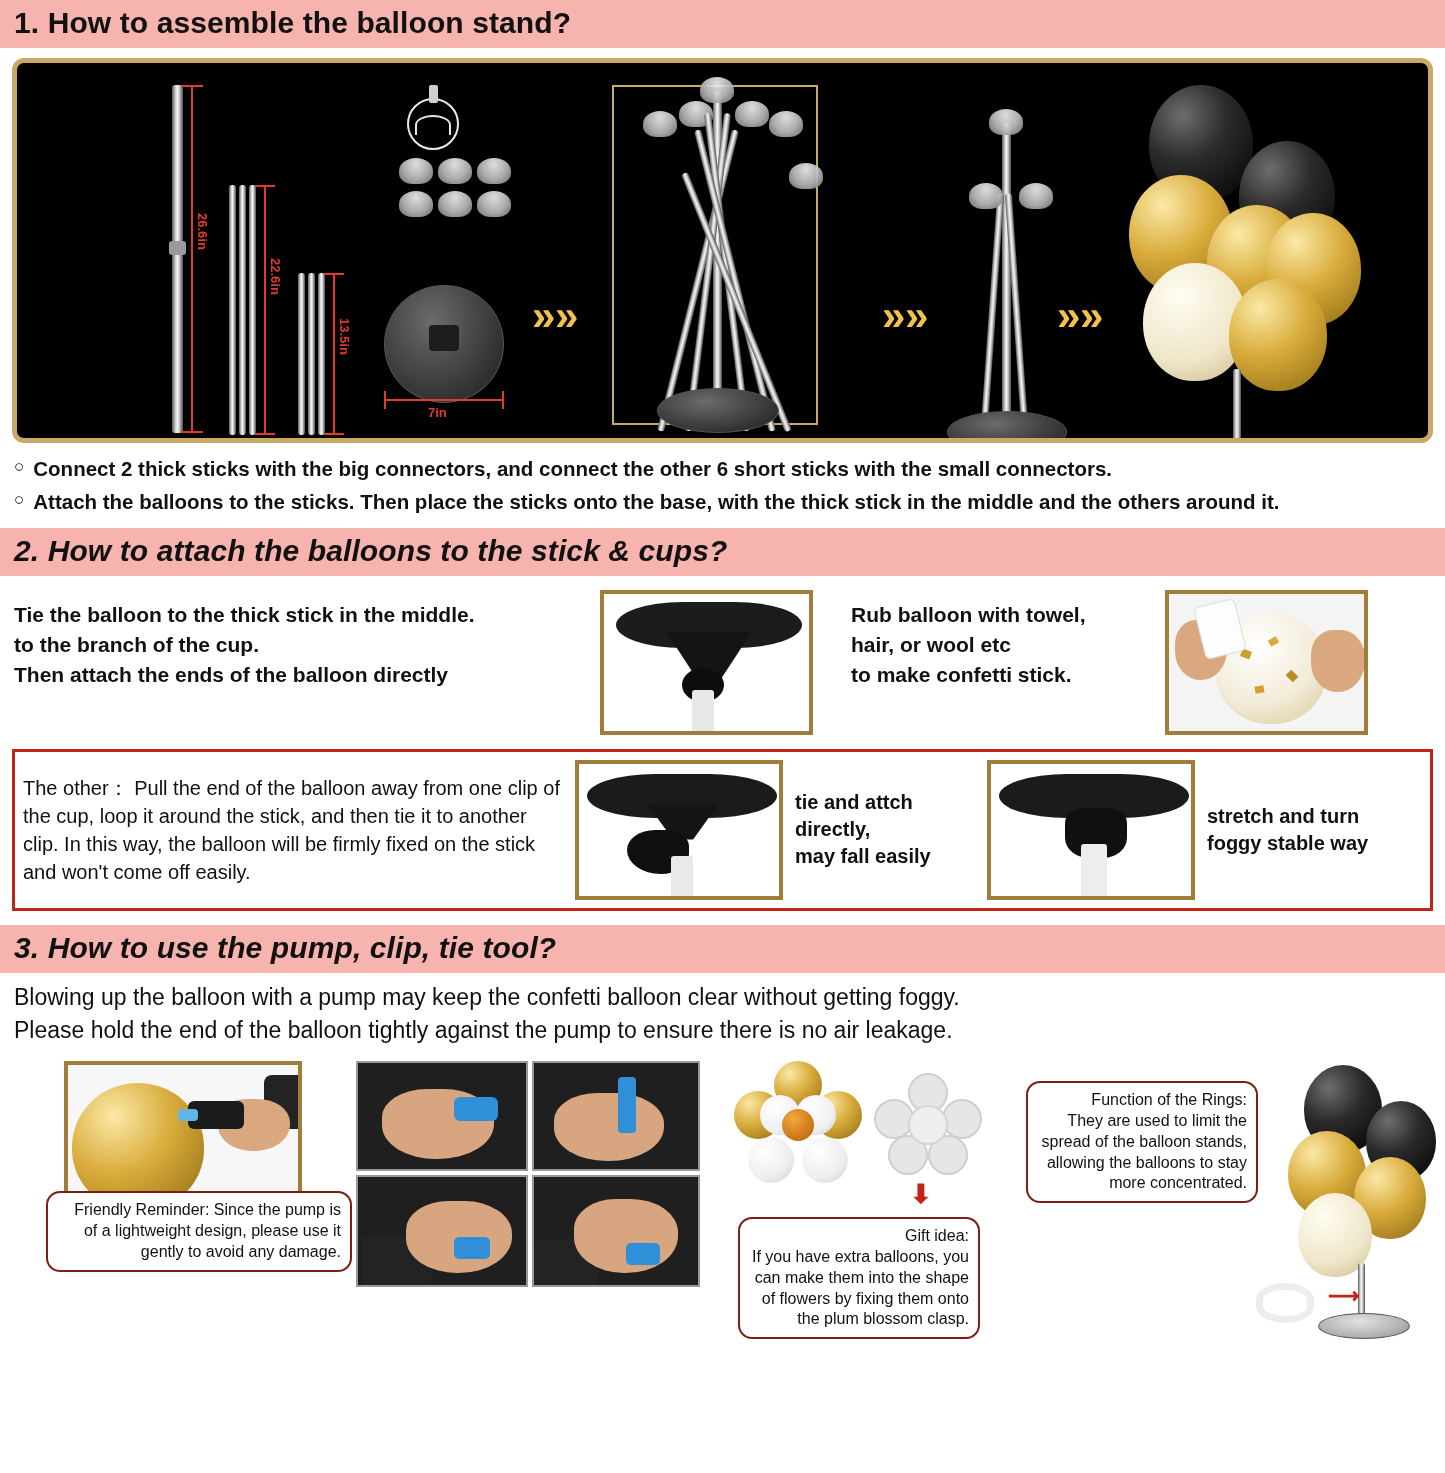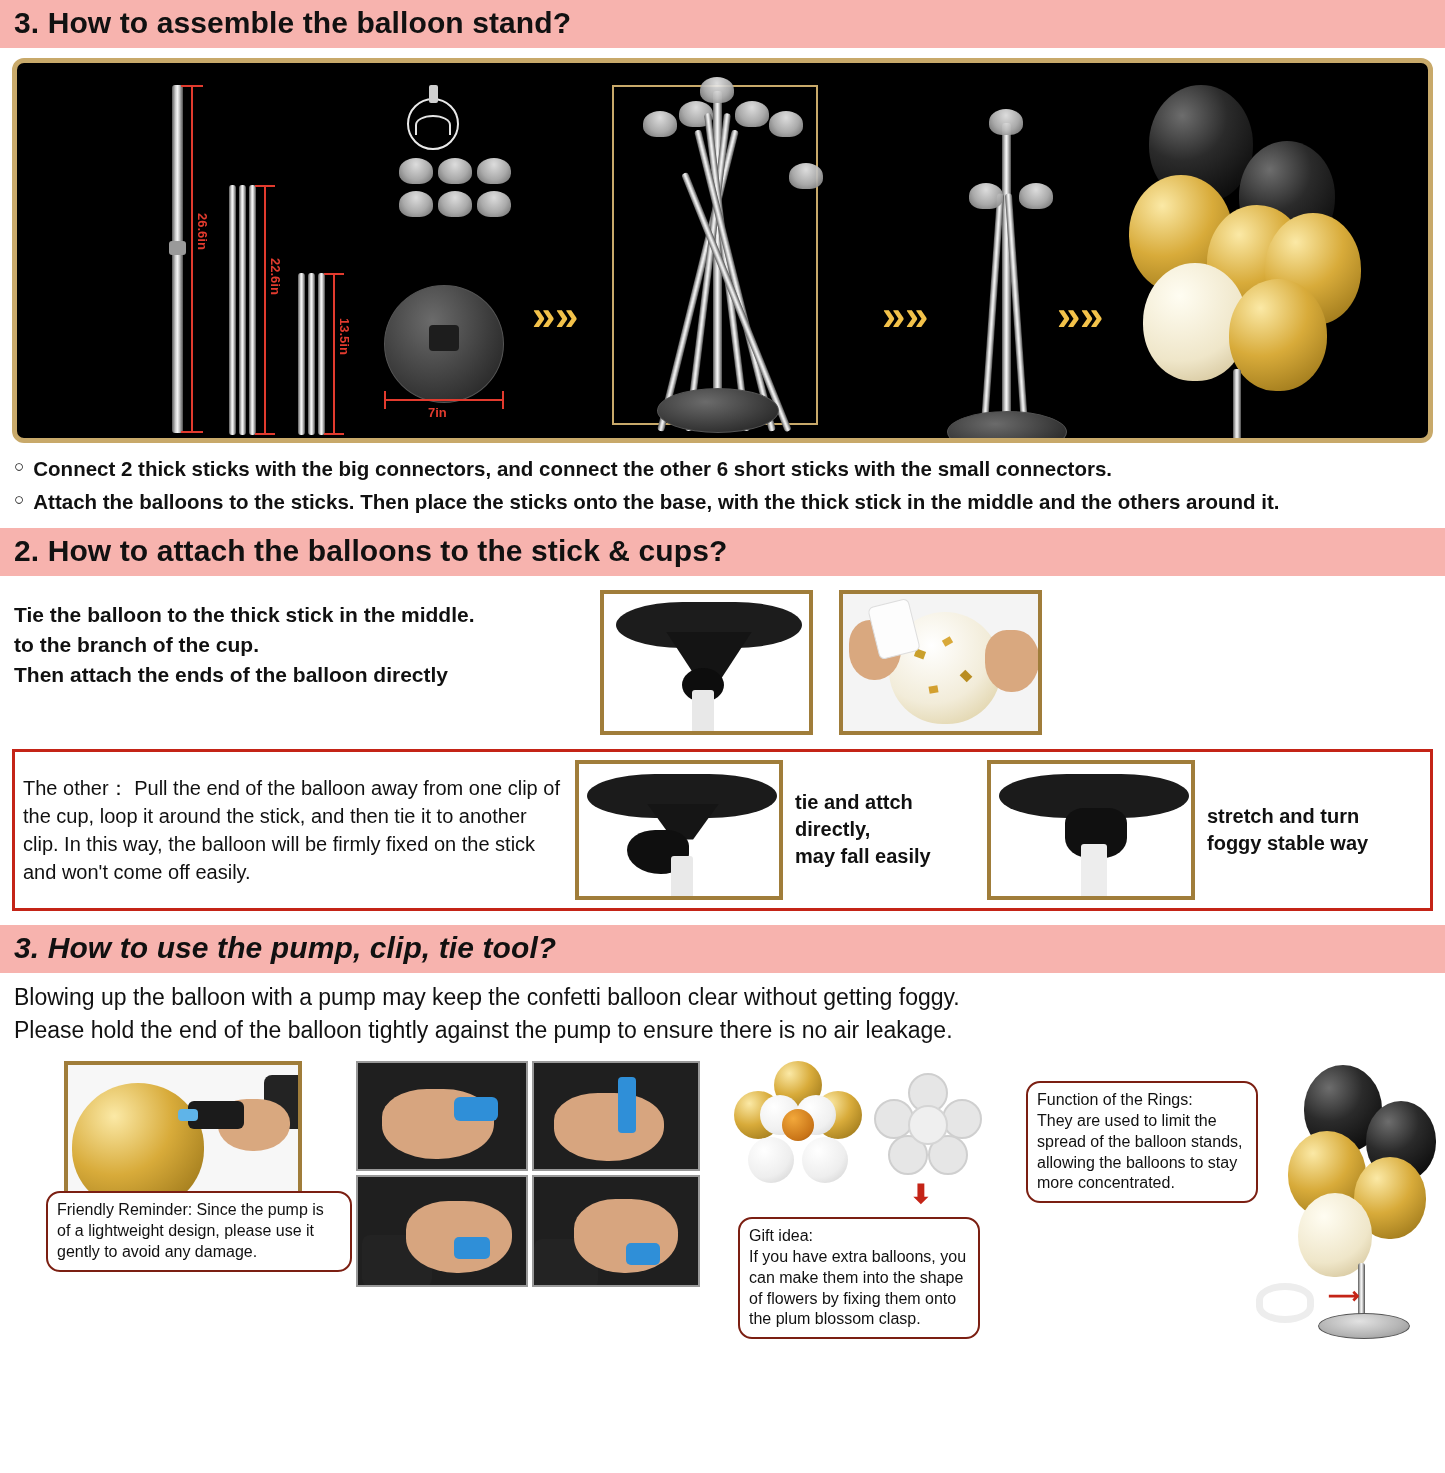--- a/index.html
+++ b/index.html
@@ -127,36 +127,37 @@
   }
   .s3-grid { position: relative; margin: 8px 12px 0 12px; height: 300px; }
   .callout {
     position: absolute;
     border: 2px solid #7b1f12;
     border-radius: 14px;
     background: #fff;
     font-size: 16px;
     line-height: 1.3;
     padding: 7px 9px;
+    text-align: right;
   }
   .thumb { border: 2px solid #999; background: #f3f3f3; position: absolute; overflow: hidden; }
   .hand { position: absolute; background: #d9a87f; border-radius: 40% 45% 50% 48%; }
   .sleeve { position: absolute; background: #232323; border-radius: 8px; }
   .pumpblue { position: absolute; background: #2a7fd4; border-radius: 4px; }
   .flower-pet { position: absolute; border-radius: 50%; }
   .arrow-red {
     position: absolute; color: #c42417; font-size: 26px; font-weight: bold; line-height: 1;
   }
 </style>
 </head>
 <body>
 
 <div class="page">
 
-  <div class="sec-header">3. How to assemble the balloon stand?</div>
+  <div class="sec-header">1. How to assemble the balloon stand?</div>
 
   <div class="diagram-frame">
 
     <div class="stick" style="left:155px; top:22px; width:11px; height:348px;"></div>
     <div class="stick" style="left:152px; top:178px; width:17px; height:14px; background:#9a9a9a;"></div>
     <div class="dimline" style="left:174px; top:22px; width:2px; height:348px;"></div>
     <div class="dimline" style="left:164px; top:22px; width:22px; height:2px;"></div>
     <div class="dimline" style="left:164px; top:368px; width:22px; height:2px;"></div>
     <div class="dimlabel vert" style="left:178px; top:150px;">26.6in</div>
 
@@ -236,36 +237,41 @@
     <div class="li">
       <span class="dot">○</span>
       <span>Connect 2 thick sticks with the big connectors, and connect the other 6 short sticks with the small connectors.</span>
     </div>
     <div class="li">
       <span class="dot">○</span>
       <span>Attach the balloons to the sticks. Then place the sticks onto the base, with the thick stick in the middle and the others around it.</span>
     </div>
   </div>
 
-  <div class="sec-header" style="margin-top:12px;">2. How to attach the balloons to the stick &amp; cups?</div>
+  <div class="sec-header" style="margin-top:12px;font-style:italic;">2. How to attach the balloons to the stick &amp; cups?</div>
 
   <div class="s2-row">
     <div class="s2-text" style="width:560px;">
       <div>Tie the balloon to the thick stick in the middle.</div>
       <div>to the branch of the cup.</div>
       <div>Then attach the ends of the balloon directly</div>
     </div>
 
     <div class="photo" style="width:213px; height:145px; background:#ffffff;">
       <div style="position:absolute; left:12px; top:8px; width:186px; height:46px; background:#1c1c1c; border-radius:50%/70%;"></div>
       <div style="position:absolute; left:62px; top:38px; width:86px; height:50px; background:#141414; clip-path:polygon(0 0,100% 0,62% 100%,38% 100%);"></div>
       <div style="position:absolute; left:78px; top:74px; width:42px; height:34px; background:#0d0d0d; border-radius:50%;"></div>
       <div style="position:absolute; left:88px; top:96px; width:22px; height:46px; background:#e8e8e8; border-radius:3px;"></div>
     </div>
 
+    <div class="s2-text" style="width:300px; padding-left:12px;">
+      <div>Rub balloon with towel,</div>
+      <div>hair, or wool etc</div>
+      <div>to make confetti stick.</div>
+    </div>
 
     <div class="photo" style="width:203px; height:145px; background:#f4f4f4;">
       <div class="balloon b-conf" style="left:46px; top:18px; width:112px; height:112px; background:radial-gradient(circle at 38% 30%, #ffffff 0%, #f2ecd9 55%, #d8c894 100%);"></div>
       <div style="position:absolute; left:72px; top:56px; width:10px; height:8px; background:#caa02c; transform:rotate(20deg);"></div>
       <div style="position:absolute; left:100px; top:44px; width:9px; height:7px; background:#d9a93a; transform:rotate(-30deg);"></div>
       <div style="position:absolute; left:118px; top:78px; width:10px; height:8px; background:#b98d22; transform:rotate(45deg);"></div>
       <div style="position:absolute; left:86px; top:92px; width:9px; height:7px; background:#d3a02f; transform:rotate(-10deg);"></div>
       <div class="hand" style="left:6px; top:26px; width:52px; height:60px;"></div>
       <div class="hand" style="left:142px; top:36px; width:54px; height:62px;"></div>
       <div style="position:absolute; left:30px; top:8px; width:42px; height:54px; background:#fdfdfd; border:1px solid #ddd; border-radius:6px; transform:rotate(-14deg);"></div>

